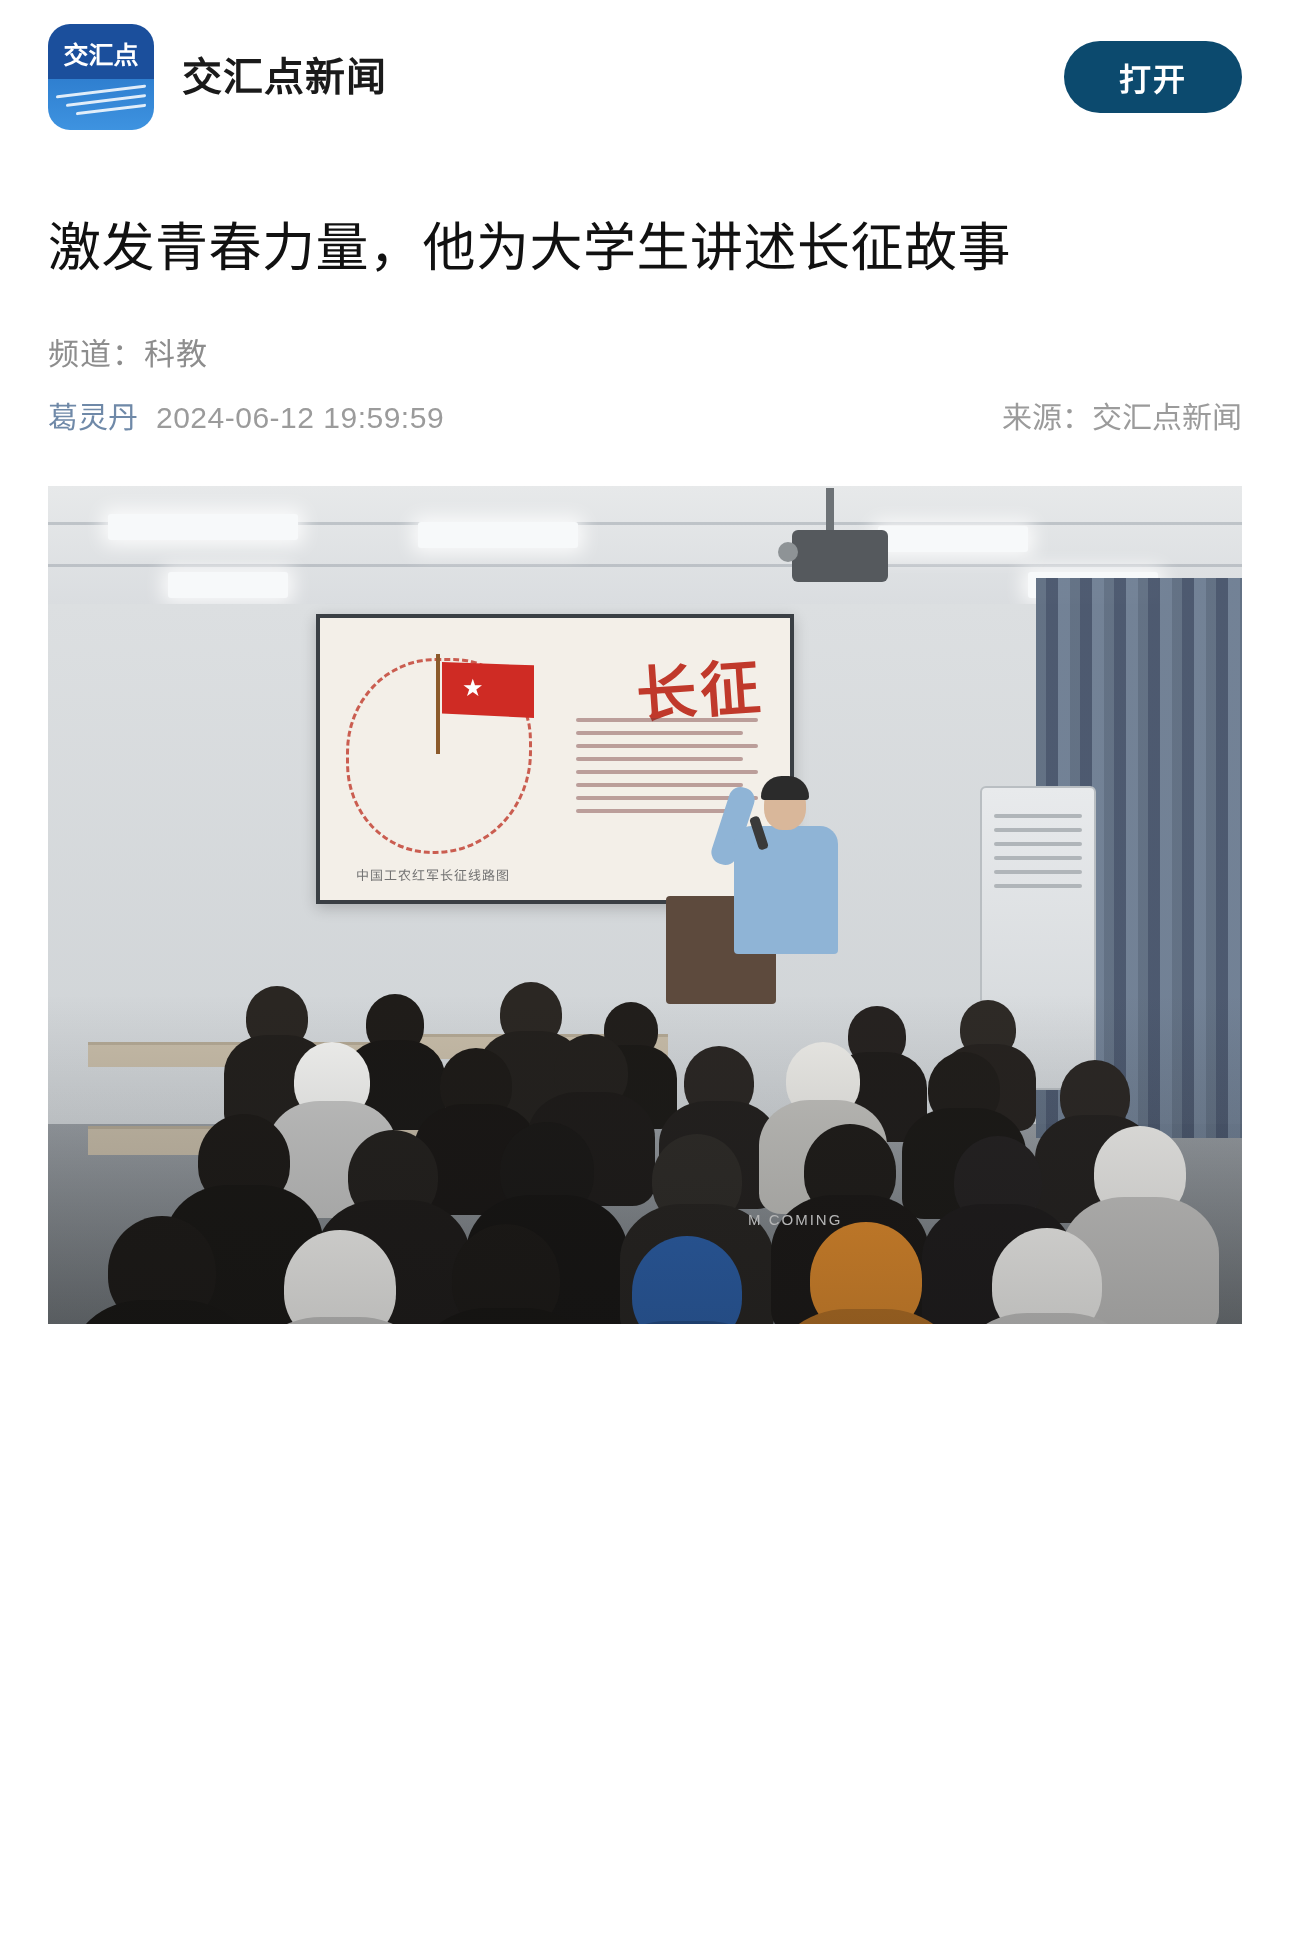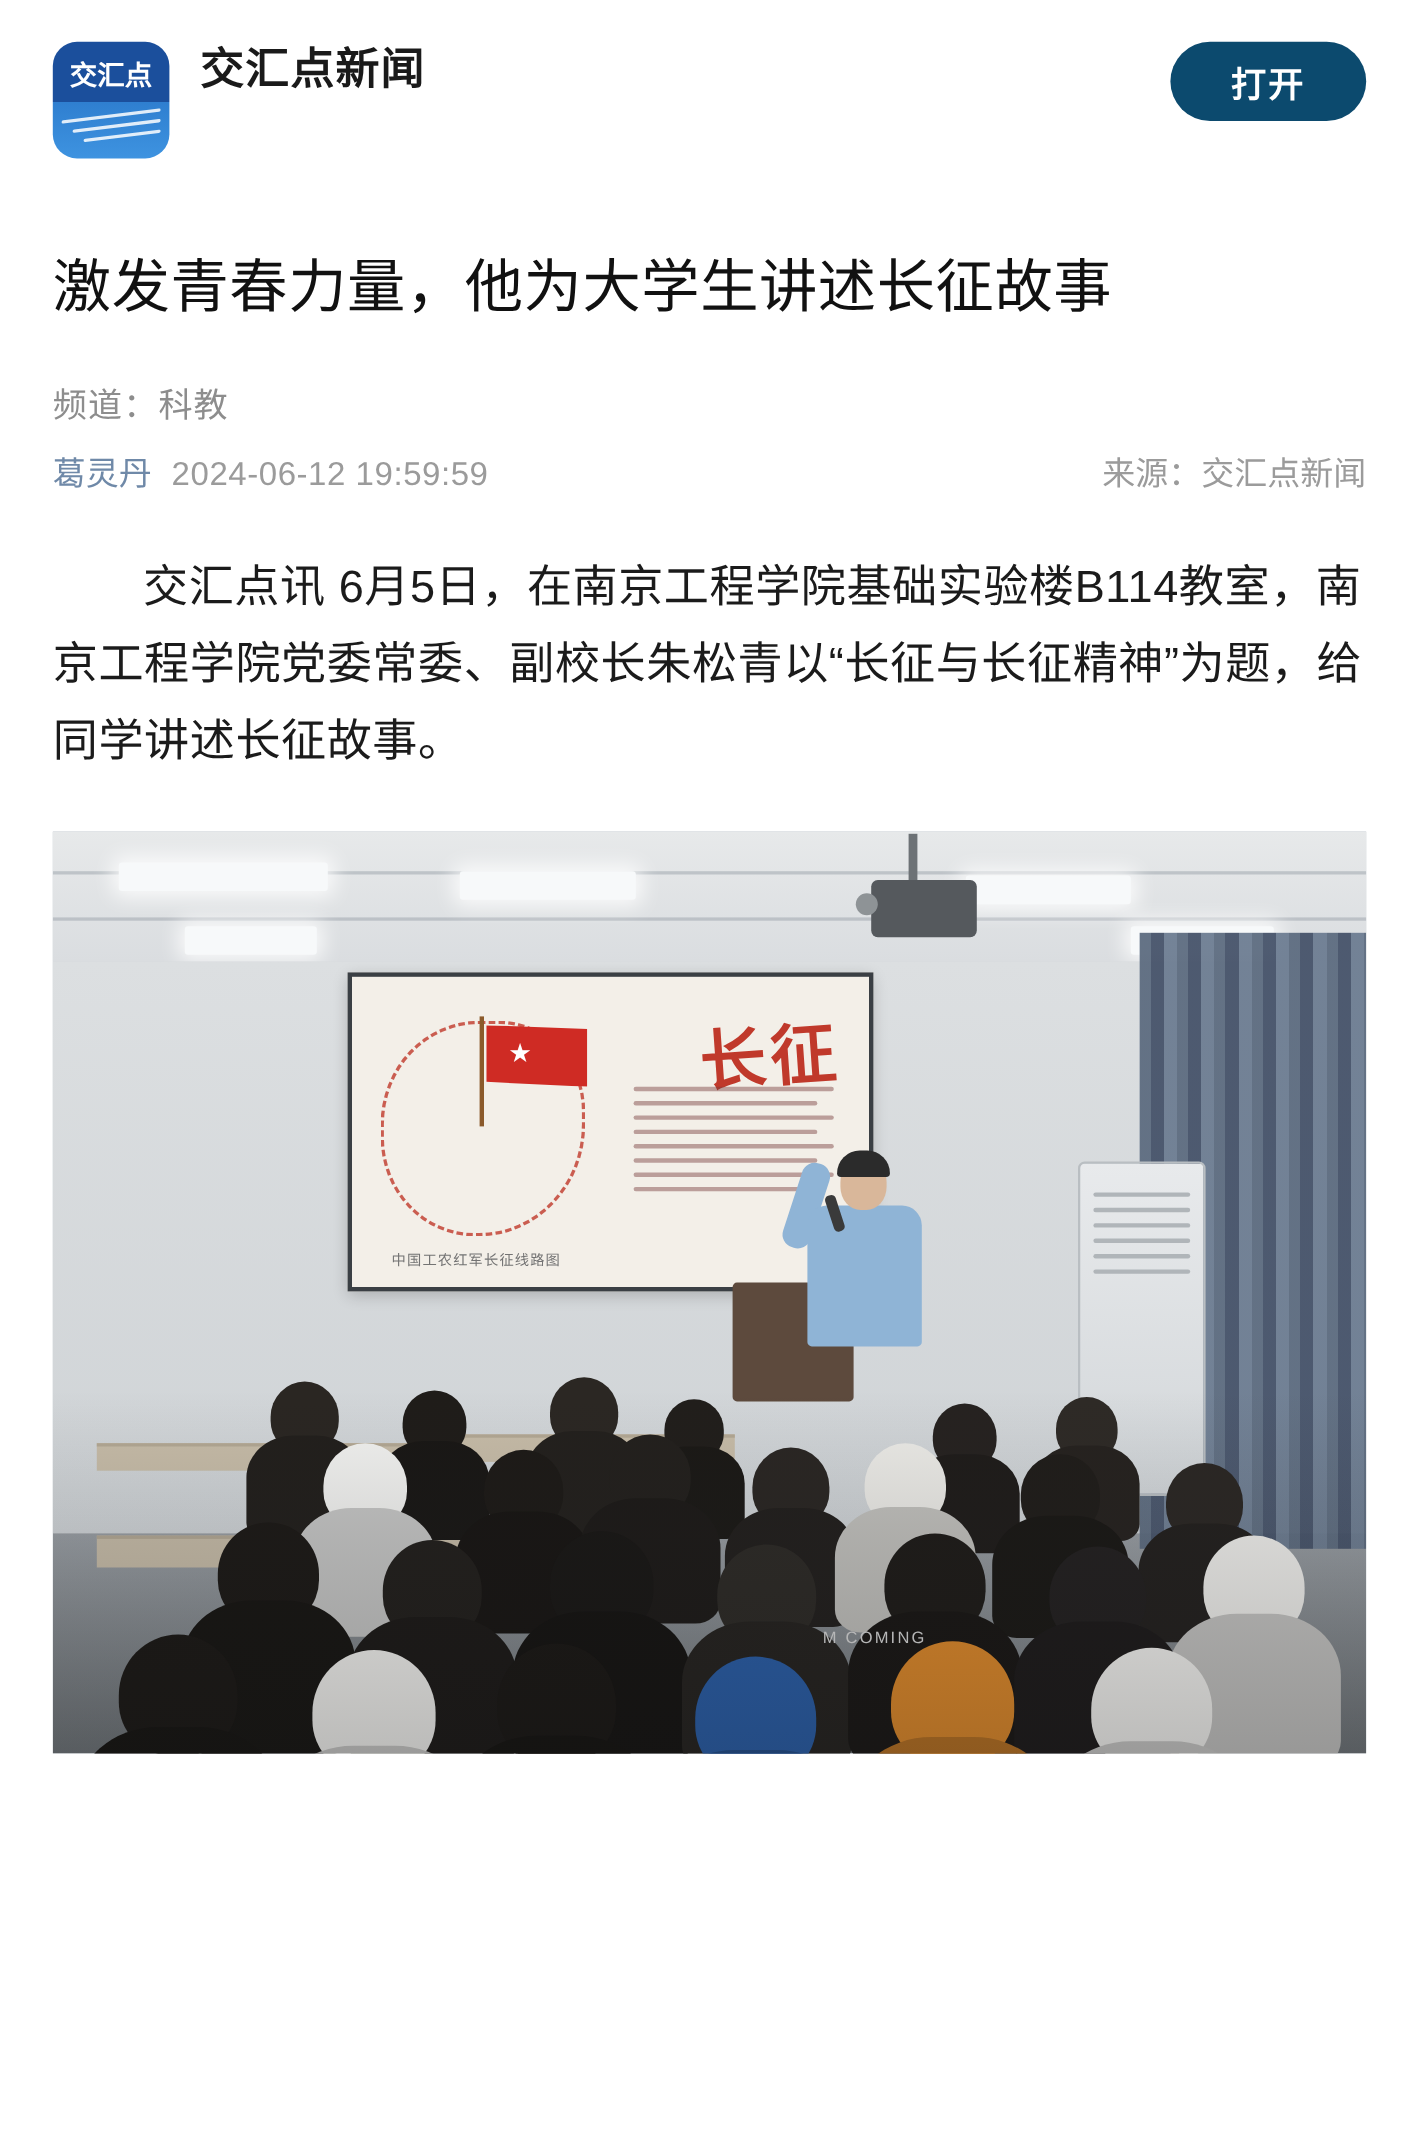--- a/index.html
+++ b/index.html
@@ -19,24 +19,24 @@
     width: 1290px;
     min-height: 1942px;
     position: relative;
     background: #fff;
     overflow: hidden;
   }
 
   
   .appbar {
     display: flex;
+    align-items: center;
     padding: 24px 48px 28px 48px;
     box-sizing: border-box;
     height: 158px;
-    margin-top: 14px;
   }
   .app-logo {
     width: 106px;
     height: 106px;
     border-radius: 22px;
     background: linear-gradient(180deg, #1b4f9c 0%, #1b4f9c 52%, #2f7fd0 52%, #3e93e0 100%);
     position: relative;
     flex: 0 0 auto;
     overflow: hidden;
   }
@@ -471,21 +471,20 @@
     <div class="byline">
       <div class="byline-left">
         <span class="author">葛灵丹</span>
         <span class="pubdate">2024-06-12 19:59:59</span>
       </div>
       <div class="source">
         <span class="source-label">来源：</span><span class="source-name">交汇点新闻</span>
       </div>
     </div>
 
-    <p class="body-text">交汇点讯 6月5日，在南京工程学院基础实验楼B114教室，南京工程学院党委常委、副校长朱松青以“长征与长征精神”为题，给同学讲述长征故事。</p>
 
     <div class="figure">
       <div class="photo">
 
         <div class="ceiling">
           <div class="ceil-line" style="top:36px;"></div>
           <div class="ceil-line" style="top:78px;"></div>
         </div>
         <div class="light" style="left:60px;  top:28px;  width:190px;"></div>
         <div class="light" style="left:370px; top:36px;  width:160px;"></div>

